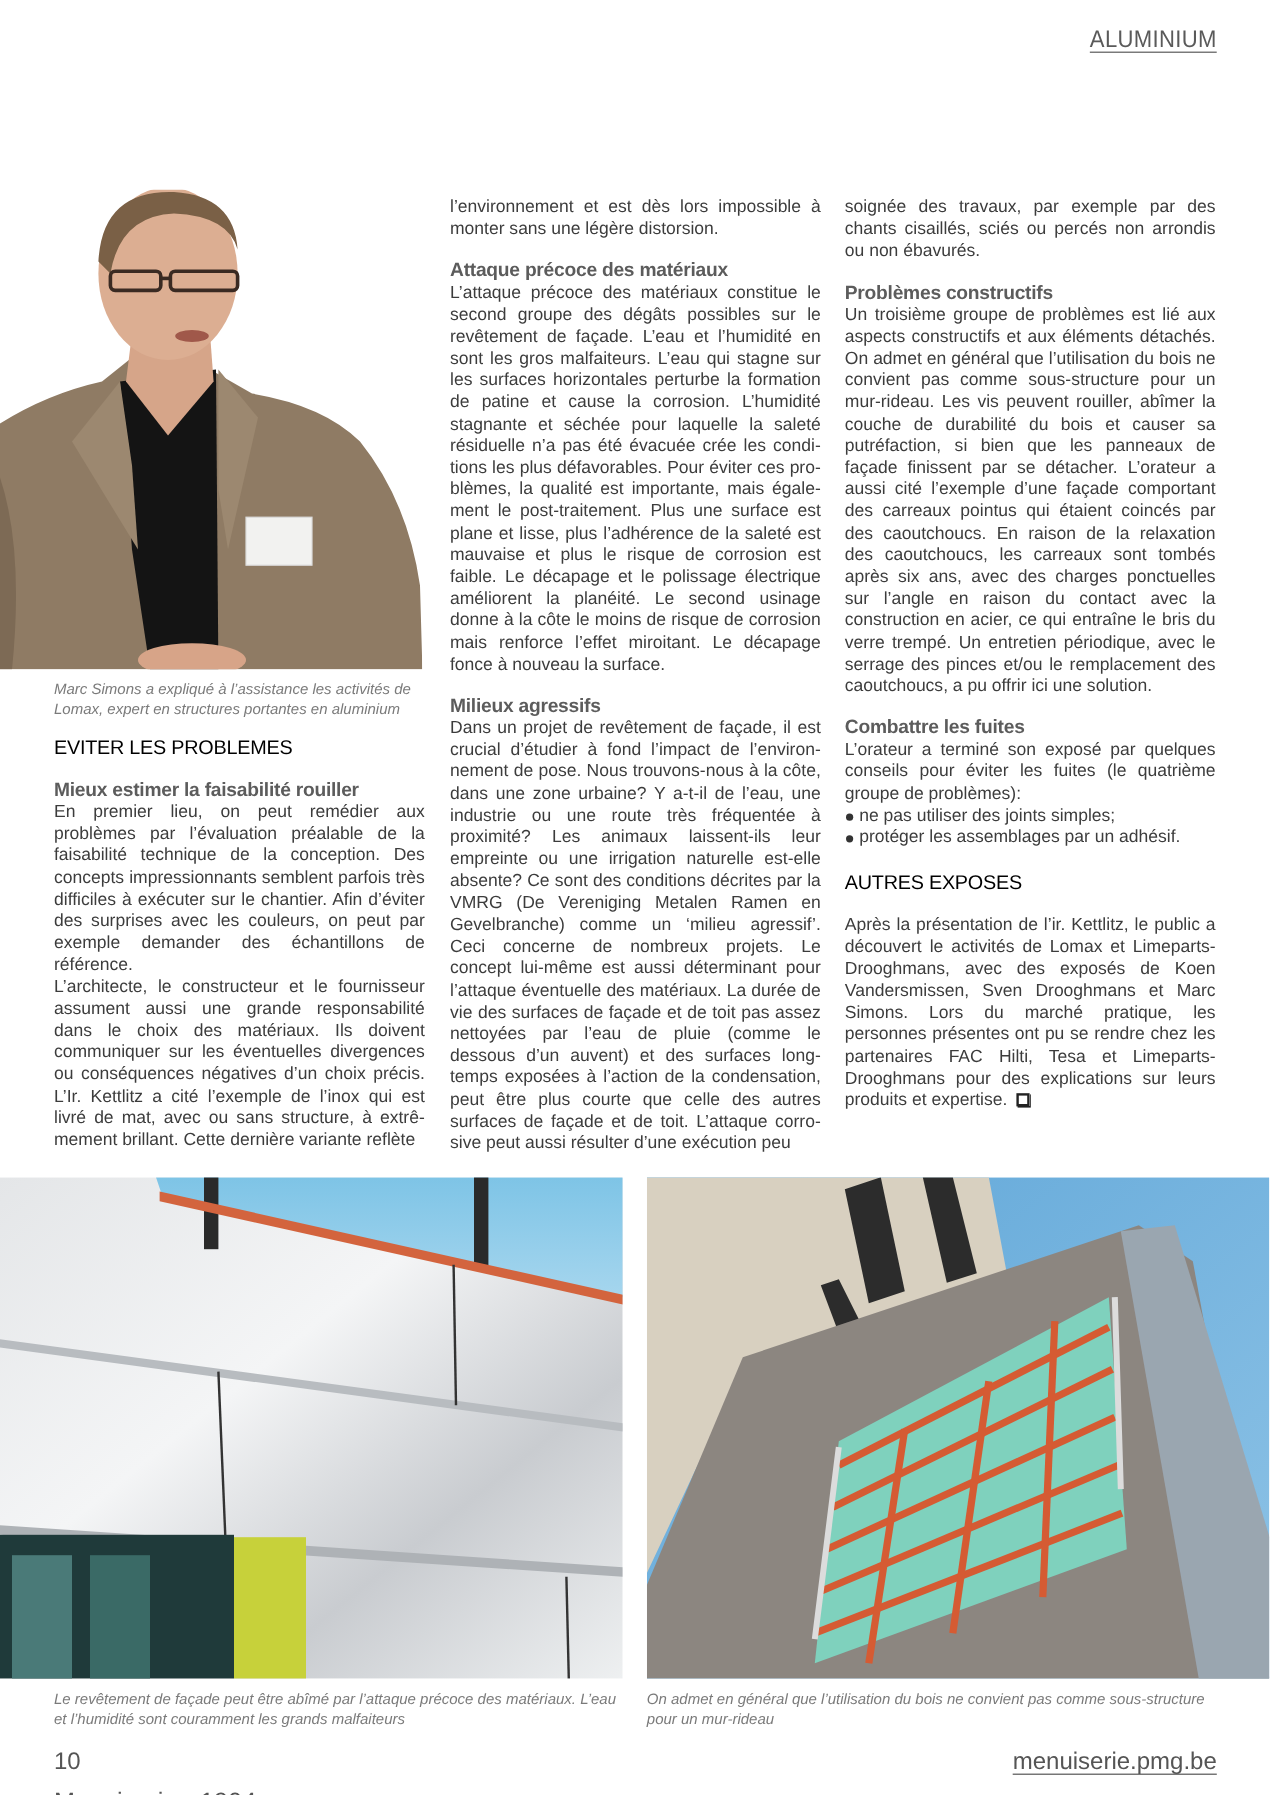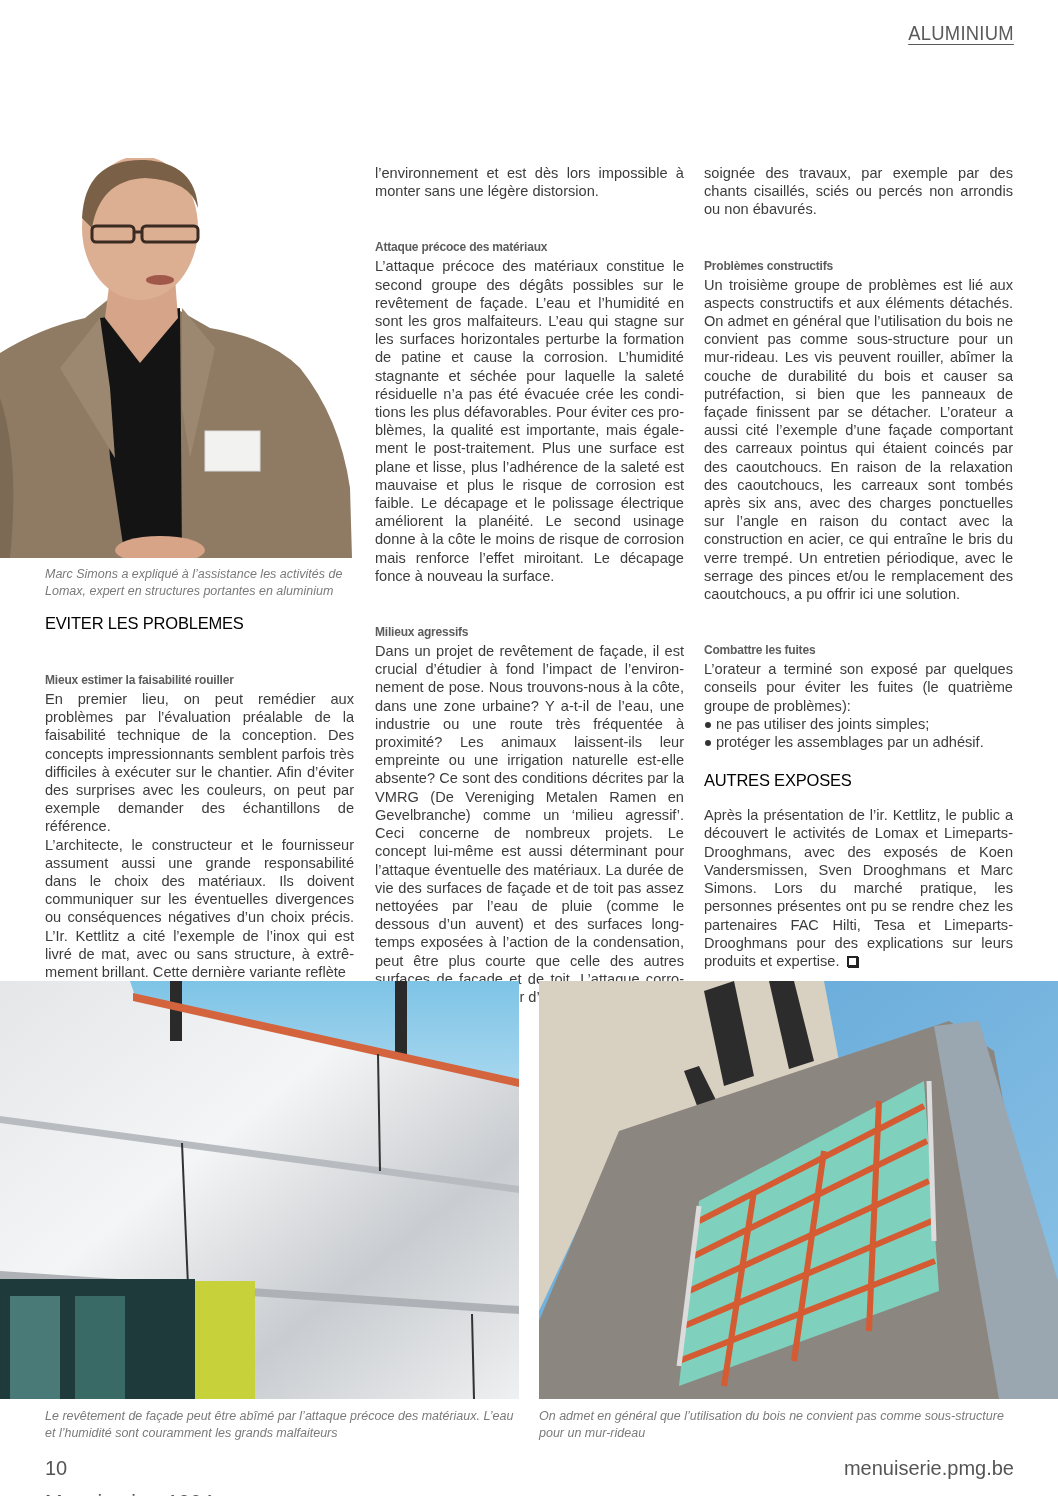--- a/index.html
+++ b/index.html
@@ -24,21 +24,21 @@
   .caption {
     font-style: italic; font-size: 12.5px; line-height: 17px; color: #7a7a7a;
   }
 
   .col {
     position: absolute; font-size: 14.6px; line-height: 18.2px; color: #3c3c3c;
     text-align: justify; hyphens: auto;
   }
   .col p { margin: 0; }
   .col h2 {
-    font-size: 12px; font-weight: bold; color: #5c5c5c; line-height: 19px; letter-spacing: -0.2px; margin-top: 22px;
+    font-size: 16px; font-weight: bold; color: #5c5c5c; line-height: 19px; letter-spacing: -0.2px;
   }
   .col h1 {
     font-size: 16.5px; font-weight: normal; color: #000000; line-height: 19px; letter-spacing: -0.2px;
   }
   .col ul { list-style: none; }
   .col li { position: relative; padding-left: 12px; text-align: left; }
   .col li::before {
     content: ""; position: absolute; left: 1px; top: 7px; width: 6px; height: 6px;
     background: #333; border-radius: 50%;
   }
@@ -56,21 +56,21 @@
 
   .footer-left {
     position: absolute; left: 45px; top: 1457px; display: flex; align-items: baseline; gap: 10px;
     color: #555;
     flex-direction: column;
   }
   .page-num { font-size: 20px; }
   .pub-name { font-size: 21px; }
   .footer-right {
     position: absolute; right: 44px; top: 1457px; font-size: 20px; color: #555;
-    text-underline-offset: 4px; text-decoration-thickness: 1px;
+    text-decoration: underline; text-underline-offset: 4px; text-decoration-thickness: 1px;
   }
 </style>
 </head>
 <body>
 
 <div class="section-tag">ALUMINIUM</div>
 
 <div class="portrait">
   <svg viewBox="0 0 352 400" preserveAspectRatio="none">
     <rect width="352" height="400" fill="#ffffff"></rect>

